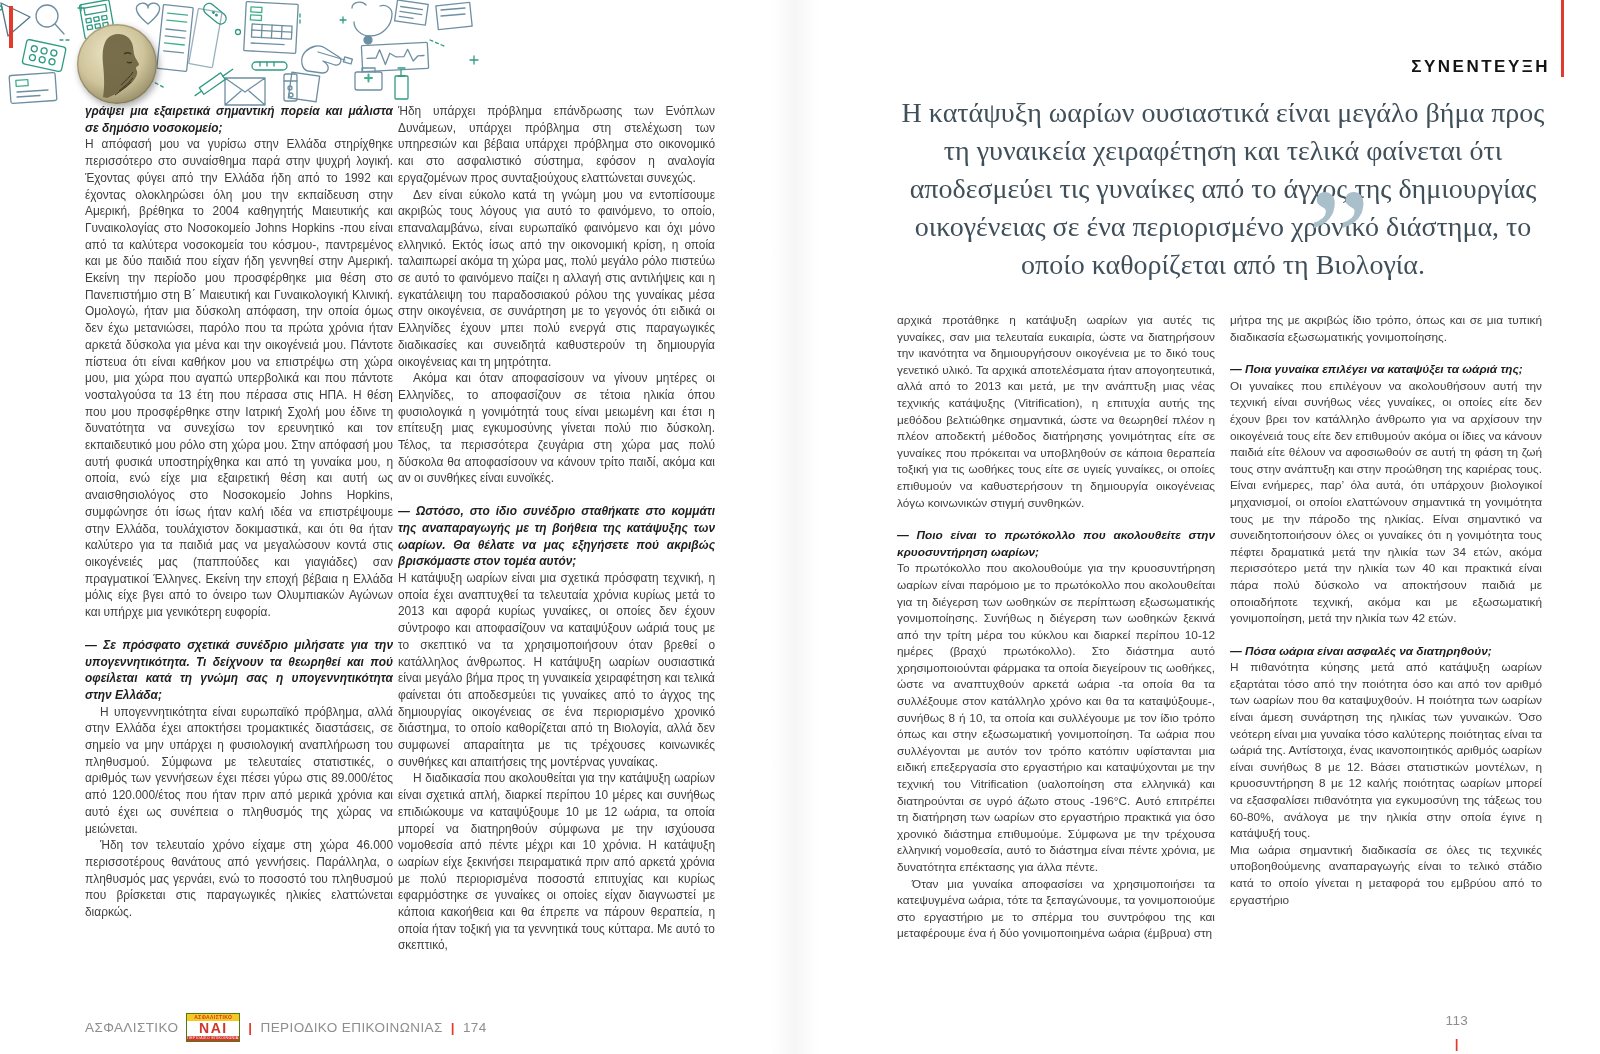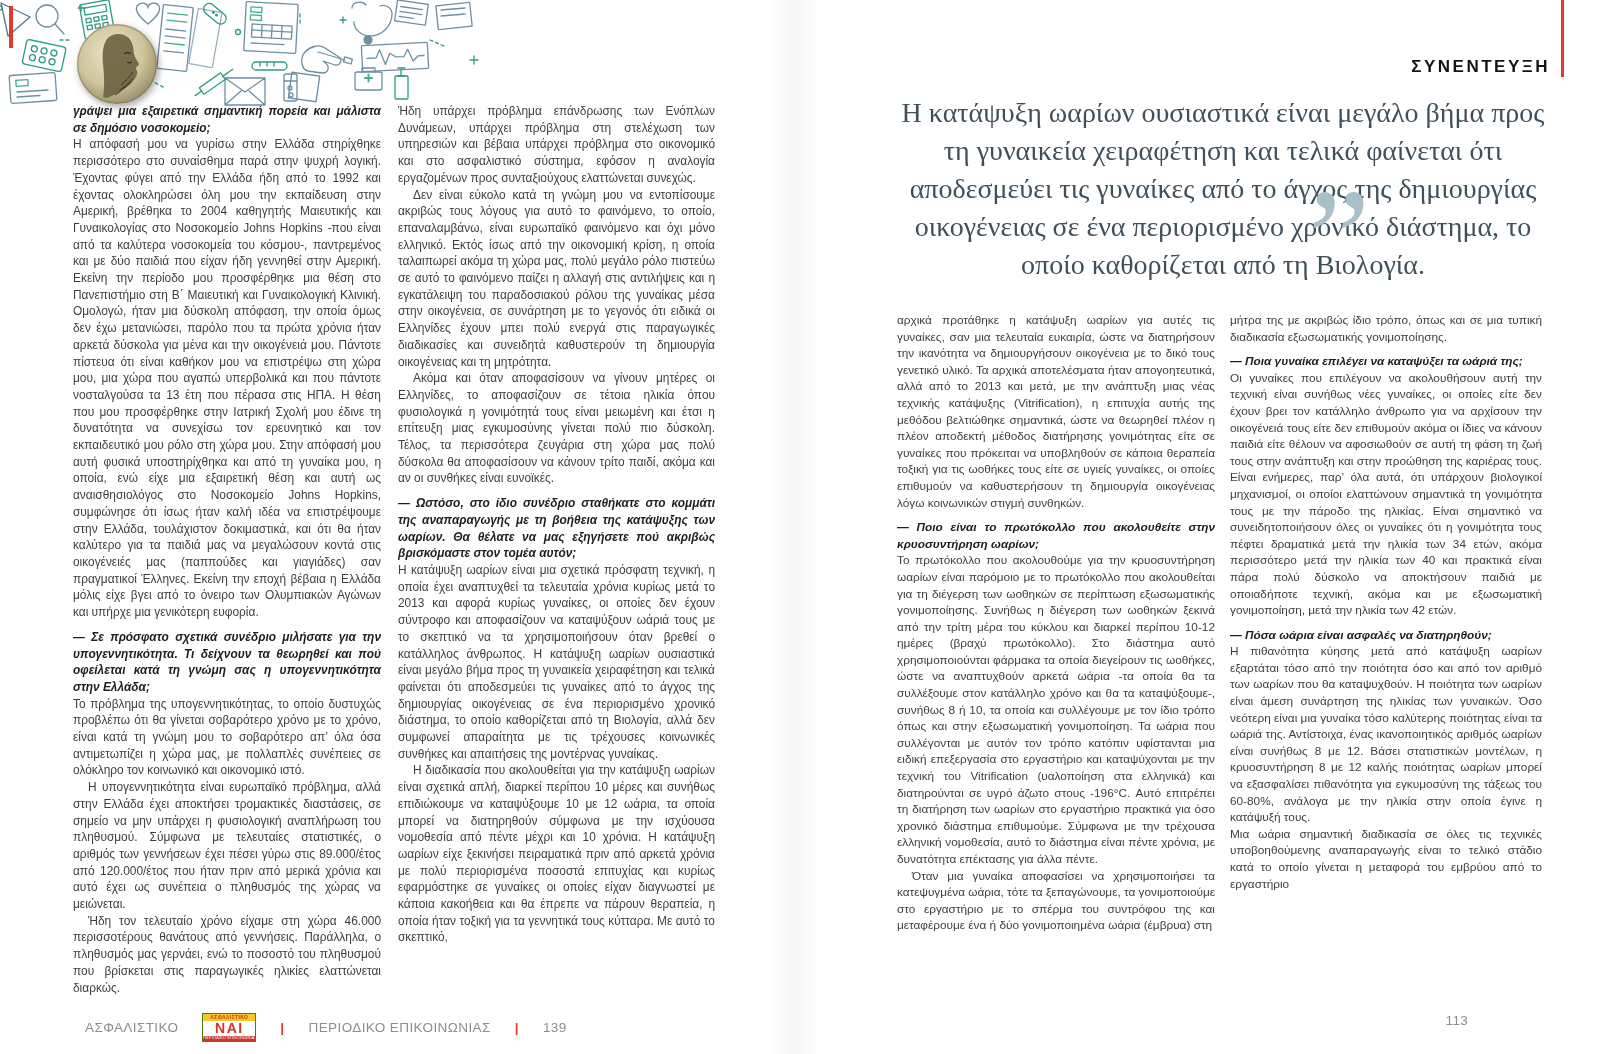--- a/index.html
+++ b/index.html
@@ -18,30 +18,30 @@
   
   .pullquote{position:absolute;left:897px;top:94px;width:652px;margin:0;
              font-family:"Liberation Serif","DejaVu Serif",serif;
              font-size:28px;line-height:38px;color:#40505a;text-align:center;}
   .quotemark{position:absolute;left:1308px;top:168px;
              font-family:"Liberation Serif","DejaVu Serif",serif;
              font-size:140px;line-height:1;color:#a9bfca;}
   
   .col{position:absolute;text-align:justify;overflow:hidden;color:#3e3e3e;
        font-size:11.9px;line-height:16.7px;}
-  .colL1{left:73px;top:103px;width:308px;height:906px;}
+  .colL1{left:85px;top:103px;width:308px;height:906px;}
   .colL2{left:398px;top:103px;width:317px;height:906px;}
   .colR1{left:897px;top:312px;width:318px;height:682px;font-size:11.8px;line-height:16.6px;}
   .colR2{left:1230px;top:312px;width:312px;height:682px;font-size:11.8px;line-height:16.6px;}
   .col p{margin:0;}
-  .col p.q{font-weight:bold;font-style:italic;color:#1e1e1e;margin-top:8px;}
+  .col p.q{font-weight:bold;font-style:italic;color:#1e1e1e;margin-top:16px;}
   .col p.m0{margin-top:0;}
   .col p.ind{text-indent:15px;}
   
-  .footer{position:absolute;top:1013px;display:flex;align-items:center;gap:24px;
+  .footer{position:absolute;top:1013px;display:flex;align-items:center;gap:8px;
           font-size:13.5px;letter-spacing:.4px;color:#8e8e8e;justify-content:flex-end;}
   .footerL{left:85px;}
   .footerR{right:52px;flex-direction:column;}
   .pipe{color:#e23b2e;font-weight:bold;}
   .nai{display:inline-flex;flex-direction:column;width:54px;border:1px solid #4d7c0f;
        box-sizing:border-box;flex:0 0 auto;}
   .nai-top{background:#f5c824;color:#cf372b;font-size:5px;font-weight:bold;text-align:center;
            line-height:7px;letter-spacing:.4px;white-space:nowrap;overflow:hidden;}
   .nai-main{background:#fff;color:#cf372b;font-weight:900;font-size:14px;text-align:center;
             line-height:15px;letter-spacing:1.5px;}
@@ -188,21 +188,20 @@
 
   <blockquote class="pullquote">
     <span>Η κατάψυξη ωαρίων ουσιαστικά είναι μεγάλο βήμα προς τη γυναικεία χειραφέτηση και τελικά φαίνεται ότι αποδεσμεύει τις γυναίκες από το άγχος της δημιουργίας οικογένειας σε ένα περιορισμένο χρονικό διάστημα, το οποίο καθορίζεται από τη Βιολογία.</span>
   </blockquote>
   <div class="quotemark">”</div>
 
   <div class="col colL1">
     <p class="q m0">γράψει μια εξαιρετικά σημαντική πορεία και μάλιστα σε δημόσιο νοσοκομείο;</p>
     <p>Η απόφασή μου να γυρίσω στην Ελλάδα στηρίχθηκε περισσότερο στο συναίσθημα παρά στην ψυχρή λογική. Έχοντας φύγει από την Ελλάδα ήδη από το 1992 και έχοντας ολοκληρώσει όλη μου την εκπαίδευση στην Αμερική, βρέθηκα το 2004 καθηγητής Μαιευτικής και Γυναικολογίας στο Νοσοκομείο Johns Hopkins -που είναι από τα καλύτερα νοσοκομεία του κόσμου-, παντρεμένος και με δύο παιδιά που είχαν ήδη γεννηθεί στην Αμερική. Εκείνη την περίοδο μου προσφέρθηκε μια θέση στο Πανεπιστήμιο στη Β΄ Μαιευτική και Γυναικολογική Κλινική. Ομολογώ, ήταν μια δύσκολη απόφαση, την οποία όμως δεν έχω μετανιώσει, παρόλο που τα πρώτα χρόνια ήταν αρκετά δύσκολα για μένα και την οικογένειά μου. Πάντοτε πίστευα ότι είναι καθήκον μου να επιστρέψω στη χώρα μου, μια χώρα που αγαπώ υπερβολικά και που πάντοτε νοσταλγούσα τα 13 έτη που πέρασα στις ΗΠΑ. Η θέση που μου προσφέρθηκε στην Ιατρική Σχολή μου έδινε τη δυνατότητα να συνεχίσω τον ερευνητικό και τον εκπαιδευτικό μου ρόλο στη χώρα μου. Στην απόφασή μου αυτή φυσικά υποστηρίχθηκα και από τη γυναίκα μου, η οποία, ενώ είχε μια εξαιρετική θέση και αυτή ως αναισθησιολόγος στο Νοσοκομείο Johns Hopkins, συμφώνησε ότι ίσως ήταν καλή ιδέα να επιστρέψουμε στην Ελλάδα, τουλάχιστον δοκιμαστικά, και ότι θα ήταν καλύτερο για τα παιδιά μας να μεγαλώσουν κοντά στις οικογένειές μας (παππούδες και γιαγιάδες) σαν πραγματικοί Έλληνες. Εκείνη την εποχή βέβαια η Ελλάδα μόλις είχε βγει από το όνειρο των Ολυμπιακών Αγώνων και υπήρχε μια γενικότερη ευφορία.</p>
     <p class="q">— Σε πρόσφατο σχετικά συνέδριο μιλήσατε για την υπογεννητικότητα. Τι δείχνουν τα θεωρηθεί και πού οφείλεται κατά τη γνώμη σας η υπογεννητικότητα στην Ελλάδα;</p>
-    <p>Το πρόβλημα της υπογεννητικότητας, το οποίο δυστυχώς προβλέπω ότι θα γίνεται σοβαρότερο χρόνο με το χρόνο, είναι κατά τη γνώμη μου το σοβαρότερο απ’ όλα όσα αντιμετωπίζει η χώρα μας, με πολλαπλές συνέπειες σε ολόκληρο τον κοινωνικό και οικονομικό ιστό.</p>
     <p class="ind">Η υπογεννητικότητα είναι ευρωπαϊκό πρόβλημα, αλλά στην Ελλάδα έχει αποκτήσει τρομακτικές διαστάσεις, σε σημείο να μην υπάρχει η φυσιολογική αναπλήρωση του πληθυσμού. Σύμφωνα με τελευταίες στατιστικές, ο αριθμός των γεννήσεων έχει πέσει γύρω στις 89.000/έτος από 120.000/έτος που ήταν πριν από μερικά χρόνια και αυτό έχει ως συνέπεια ο πληθυσμός της χώρας να μειώνεται.</p>
     <p class="ind">Ήδη τον τελευταίο χρόνο είχαμε στη χώρα 46.000 περισσοτέρους θανάτους από γεννήσεις. Παράλληλα, ο πληθυσμός μας γερνάει, ενώ το ποσοστό του πληθυσμού που βρίσκεται στις παραγωγικές ηλικίες ελαττώνεται διαρκώς.</p>
   </div>
 
   <div class="col colL2">
     <p>Ήδη υπάρχει πρόβλημα επάνδρωσης των Ενόπλων Δυνάμεων, υπάρχει πρόβλημα στη στελέχωση των υπηρεσιών και βέβαια υπάρχει πρόβλημα στο οικονομικό και στο ασφαλιστικό σύστημα, εφόσον η αναλογία εργαζομένων προς συνταξιούχους ελαττώνεται συνεχώς.</p>
     <p class="ind">Δεν είναι εύκολο κατά τη γνώμη μου να εντοπίσουμε ακριβώς τους λόγους για αυτό το φαινόμενο, το οποίο, επαναλαμβάνω, είναι ευρωπαϊκό φαινόμενο και όχι μόνο ελληνικό. Εκτός ίσως από την οικονομική κρίση, η οποία ταλαιπωρεί ακόμα τη χώρα μας, πολύ μεγάλο ρόλο πιστεύω σε αυτό το φαινόμενο παίζει η αλλαγή στις αντιλήψεις και η εγκατάλειψη του παραδοσιακού ρόλου της γυναίκας μέσα στην οικογένεια, σε συνάρτηση με το γεγονός ότι ειδικά οι Ελληνίδες έχουν μπει πολύ ενεργά στις παραγωγικές διαδικασίες και συνειδητά καθυστερούν τη δημιουργία οικογένειας και τη μητρότητα.</p>
     <p class="ind">Ακόμα και όταν αποφασίσουν να γίνουν μητέρες οι Ελληνίδες, το αποφασίζουν σε τέτοια ηλικία όπου φυσιολογικά η γονιμότητά τους είναι μειωμένη και έτσι η επίτευξη μιας εγκυμοσύνης γίνεται πολύ πιο δύσκολη. Τέλος, τα περισσότερα ζευγάρια στη χώρα μας πολύ δύσκολα θα αποφασίσουν να κάνουν τρίτο παιδί, ακόμα και αν οι συνθήκες είναι ευνοϊκές.</p>
     <p class="q">— Ωστόσο, στο ίδιο συνέδριο σταθήκατε στο κομμάτι της αναπαραγωγής με τη βοήθεια της κατάψυξης των ωαρίων. Θα θέλατε να μας εξηγήσετε πού ακριβώς βρισκόμαστε στον τομέα αυτόν;</p>
     <p>Η κατάψυξη ωαρίων είναι μια σχετικά πρόσφατη τεχνική, η οποία έχει αναπτυχθεί τα τελευταία χρόνια κυρίως μετά το 2013 και αφορά κυρίως γυναίκες, οι οποίες δεν έχουν σύντροφο και αποφασίζουν να καταψύξουν ωάριά τους με το σκεπτικό να τα χρησιμοποιήσουν όταν βρεθεί ο κατάλληλος άνθρωπος. Η κατάψυξη ωαρίων ουσιαστικά είναι μεγάλο βήμα προς τη γυναικεία χειραφέτηση και τελικά φαίνεται ότι αποδεσμεύει τις γυναίκες από το άγχος της δημιουργίας οικογένειας σε ένα περιορισμένο χρονικό διάστημα, το οποίο καθορίζεται από τη Βιολογία, αλλά δεν συμφωνεί απαραίτητα με τις τρέχουσες κοινωνικές συνθήκες και απαιτήσεις της μοντέρνας γυναίκας.</p>
@@ -228,21 +227,21 @@
   <div class="footer footerL">
     <span>ΑΣΦΑΛΙΣΤΙΚΟ</span>
     <span class="nai">
       <span class="nai-top">ΑΣΦΑΛΙΣΤΙΚΟ</span>
       <span class="nai-main">ΝΑΙ</span>
       <span class="nai-bottom">ΠΕΡΙΟΔΙΚΟ ΕΠΙΚΟΙΝΩΝΙΑΣ</span>
     </span>
     <span class="pipe">|</span>
     <span>ΠΕΡΙΟΔΙΚΟ ΕΠΙΚΟΙΝΩΝΙΑΣ</span>
     <span class="pipe">|</span>
-    <span>139</span>
+    <span>174</span>
   </div>
 
   <div class="footer footerR">
     <span>113</span>
     <span class="pipe">|</span>
     <span>ΠΕΡΙΟΔΙΚΟ ΕΠΙΚΟΙΝΩΝΙΑΣ</span>
     <span class="pipe">|</span>
     <span>ΑΣΦΑΛΙΣΤΙΚΟ</span>
     <span class="nai inv">
       <span class="nai-top">ΑΣΦΑΛΙΣΤΙΚΟ</span>

